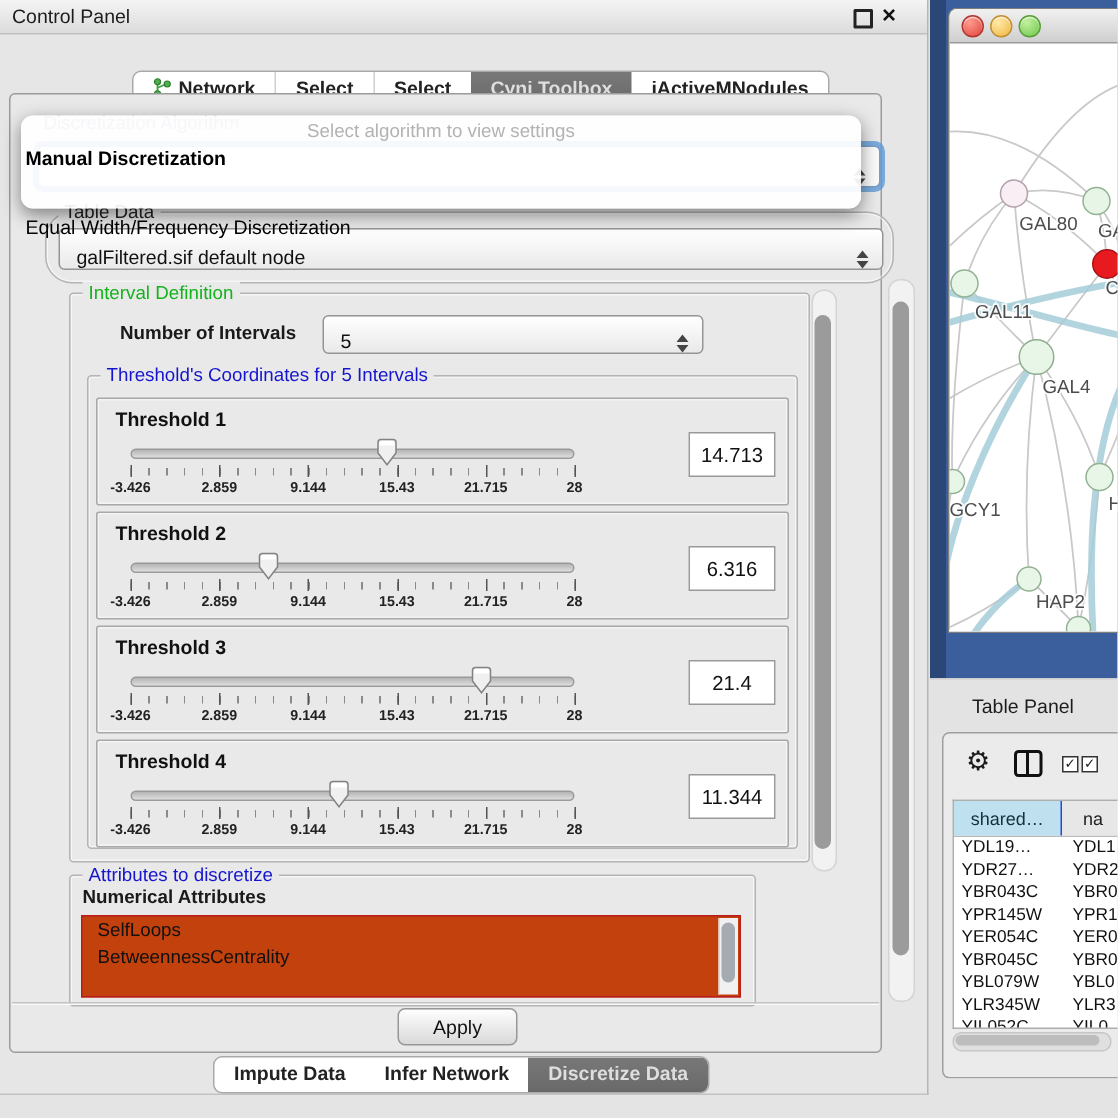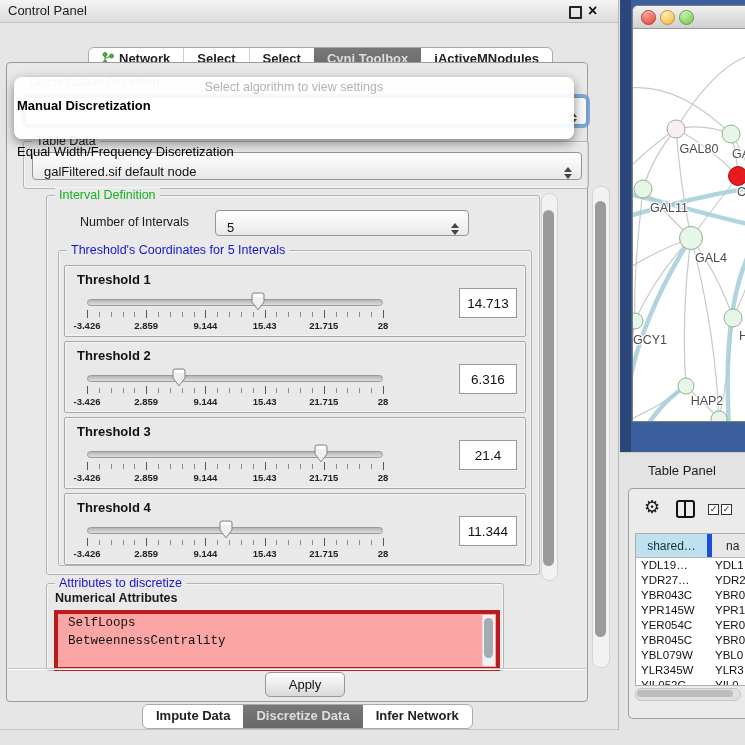--- a/index.html
+++ b/index.html
@@ -56,21 +56,21 @@
   .track{position:absolute;left:0;right:0;top:9px;height:5px;border:1px solid #9a9a9a;border-radius:4px;background:linear-gradient(#b5b5b5,#dedede);}
   .thumb{position:absolute;top:2px;width:15px;height:19px;transform:translateX(-50%);}
   .minor-ticks{position:absolute;left:0;right:0;top:22px;height:5px;
      background-image:repeating-linear-gradient(to right,#8a8a8a 0 1px,transparent 1px calc(100%/25));}
   .mt{position:absolute;top:20px;width:1px;height:8px;background:#555;}
   .tl{position:absolute;top:30px;transform:translateX(-50%);font-size:9.5px;font-weight:bold;color:#222;white-space:nowrap;}
   .vbox{position:absolute;right:8px;top:22px;width:56px;height:28px;background:#fff;border:1px solid #999;
         display:flex;align-items:center;justify-content:center;font-size:13.5px;color:#111;}
 
   
-  #attr-list{position:absolute;left:7px;top:26px;width:438px;height:53px;background:#fca5a5;border:4px solid #b91c1c;overflow:hidden;font-family:Liberation Mono, monospace;}
+  #attr-list{position:absolute;left:7px;top:26px;width:438px;height:53px;background:#c2410c;border:1px solid #b91c1c;overflow:hidden;}
   .attr-item{height:18px;line-height:18px;padding-left:10px;font-size:12.5px;color:#111;white-space:nowrap;}
   #attr-sb{position:absolute;right:1px;top:1px;width:12px;height:51px;background:#f1f1f1;border-left:1px solid #ddd;}
   #attr-sb .sthumb{position:absolute;left:1px;top:3px;width:9px;height:40px;background:#a6abb2;border-radius:5px;}
 
   
   .vsb{position:absolute;background:#f2f2f2;border:1px solid #d4d4d4;border-radius:8px;}
   .vsb .sthumb{position:absolute;left:1px;width:11px;background:#9b9b9b;border-radius:6px;}
 
   #apply-btn{left:258px;top:609px;width:78px;height:23px;background:linear-gradient(#fefefe,#d9d9d9);
      border:1px solid #979797;border-radius:5px;font-size:13px;color:#111;display:flex;align-items:center;justify-content:center;cursor:default;}
@@ -94,21 +94,21 @@
   #tp-window{left:628px;top:488px;width:117px;height:229px;background:#ebebeb;border:1px solid #9e9e9e;border-right:none;border-radius:5px 0 0 5px;}
   #tp-gear{left:15px;top:8px;font-size:18px;color:#1a1a1a;line-height:20px;}
   #tp-cols{left:47px;top:11px;width:15px;height:14px;border:2px solid #111;border-radius:3px;}
   #tp-cols i{position:absolute;left:6px;top:0;width:2px;height:14px;background:#111;}
   .tp-check{position:absolute;top:15px;width:9px;height:9px;border:1.5px solid #333;font-size:9px;line-height:9px;text-align:center;color:#222;background:#fff;}
   #tp-check1{left:79px;}
   #tp-check2{left:92px;}
   #tp-table{left:6px;top:44px;width:112px;height:151px;background:#fff;border:1px solid #aeaeae;border-right:none;overflow:hidden;}
   #tp-header{display:flex;height:23px;border-bottom:1px solid #b9b9b9;font-size:12px;}
   .hcell{display:flex;align-items:center;justify-content:center;white-space:nowrap;overflow:hidden;}
-  #hcell-0{width:71px;background:#bfe0ef;border-right:5px solid #1d4ed8;color:#16303c;}
+  #hcell-0{width:71px;background:#bfe0ef;border-right:1px solid #1d4ed8;color:#16303c;}
   #hcell-1{flex:1;background:#e7e7e7;color:#222;justify-content:flex-start;padding-left:14px;}
   .trow{display:flex;height:15px;font-size:11.5px;color:#111;}
   .tcell{white-space:nowrap;overflow:hidden;line-height:15px;}
   .tcell.c0{width:67px;padding-left:5px;}
   .tcell.c1{flex:1;padding-left:7px;}
   #tp-hscroll{left:6px;top:199px;width:104px;height:11px;background:#e0e0e0;border:1px solid #c6c6c6;border-radius:6px;}
   #tp-hscroll .sthumb{position:absolute;left:1px;top:1px;width:96px;height:7px;background:#bdbdbd;border-radius:4px;}
 </style>
 </head>
 <body>
@@ -155,34 +155,34 @@
           <i class="dn"></i>
         </span>
     </div>
 
     <div class="abs" id="algo-popup">
       <div class="abs" id="popup-placeholder">Select algorithm to view settings</div>
       <div class="popup-opt" id="popup-opt-0">Manual Discretization</div>
       <div class="popup-opt" id="popup-opt-1">Equal Width/Frequency Discretization</div>
     </div>
 
-    <div class="group" style="left:16px;top:78px;width:564px;height:46px;">
+    <div class="group" style="left:23px;top:78px;width:564px;height:46px;border-radius:18px;">
       <span class="glabel g-dark">Table Data</span>
       <div class="combo" style="left:8px;top:10px;width:548px;height:26px;">
         <span class="ctext">galFiltered.sif default node</span>
         <span class="arrows">
             <i class="up"></i>
             <i class="dn"></i>
           </span>
       </div>
     </div>
 
     <div class="group" style="left:39px;top:132px;width:492px;height:378px;">
       <span class="glabel g-green">Interval Definition</span>
-      <span class="abs" style="left:33px;top:19px;font-size:12.5px;font-weight:normal;">Number of Intervals</span>
+      <span class="abs" style="left:33px;top:19px;font-size:12.5px;font-weight:bold;">Number of Intervals</span>
       <div class="combo" style="left:168px;top:14px;width:252px;height:24px;">
         <span class="ctext">5</span>
         <span class="arrows">
             <i class="up"></i>
             <i class="dn"></i>
           </span>
       </div>
 
       <div class="group" style="left:11px;top:54px;width:472px;height:314px;" id="thr-group">
         <span class="glabel g-blue">Threshold's Coordinates for 5 Intervals</span>
@@ -315,25 +315,25 @@
   </div>
 
   <div class="abs vsb" style="left:592px;top:186px;width:16px;height:480px;">
     <div class="sthumb" style="top:14px;height:436px;left:2px;"></div>
   </div>
 
   <div class="abs tabstrip" id="bottom-tabs">
     <div class="tab">
         <span>Impute Data</span>
       </div>
+    <div class="tab">
+        <span>Infer Network</span>
+      </div>
     <div class="tab selected">
         <span>Discretize Data</span>
-      </div>
-    <div class="tab">
-        <span>Infer Network</span>
       </div>
   </div>
 </div>
 
 <div class="abs" id="desktop-blue"></div>
 
 <div class="abs" id="net-window">
   <div class="abs" id="net-titlebar">
     <div class="tl-btn" id="tl-red"></div>
     <div class="tl-btn" id="tl-yellow"></div>

